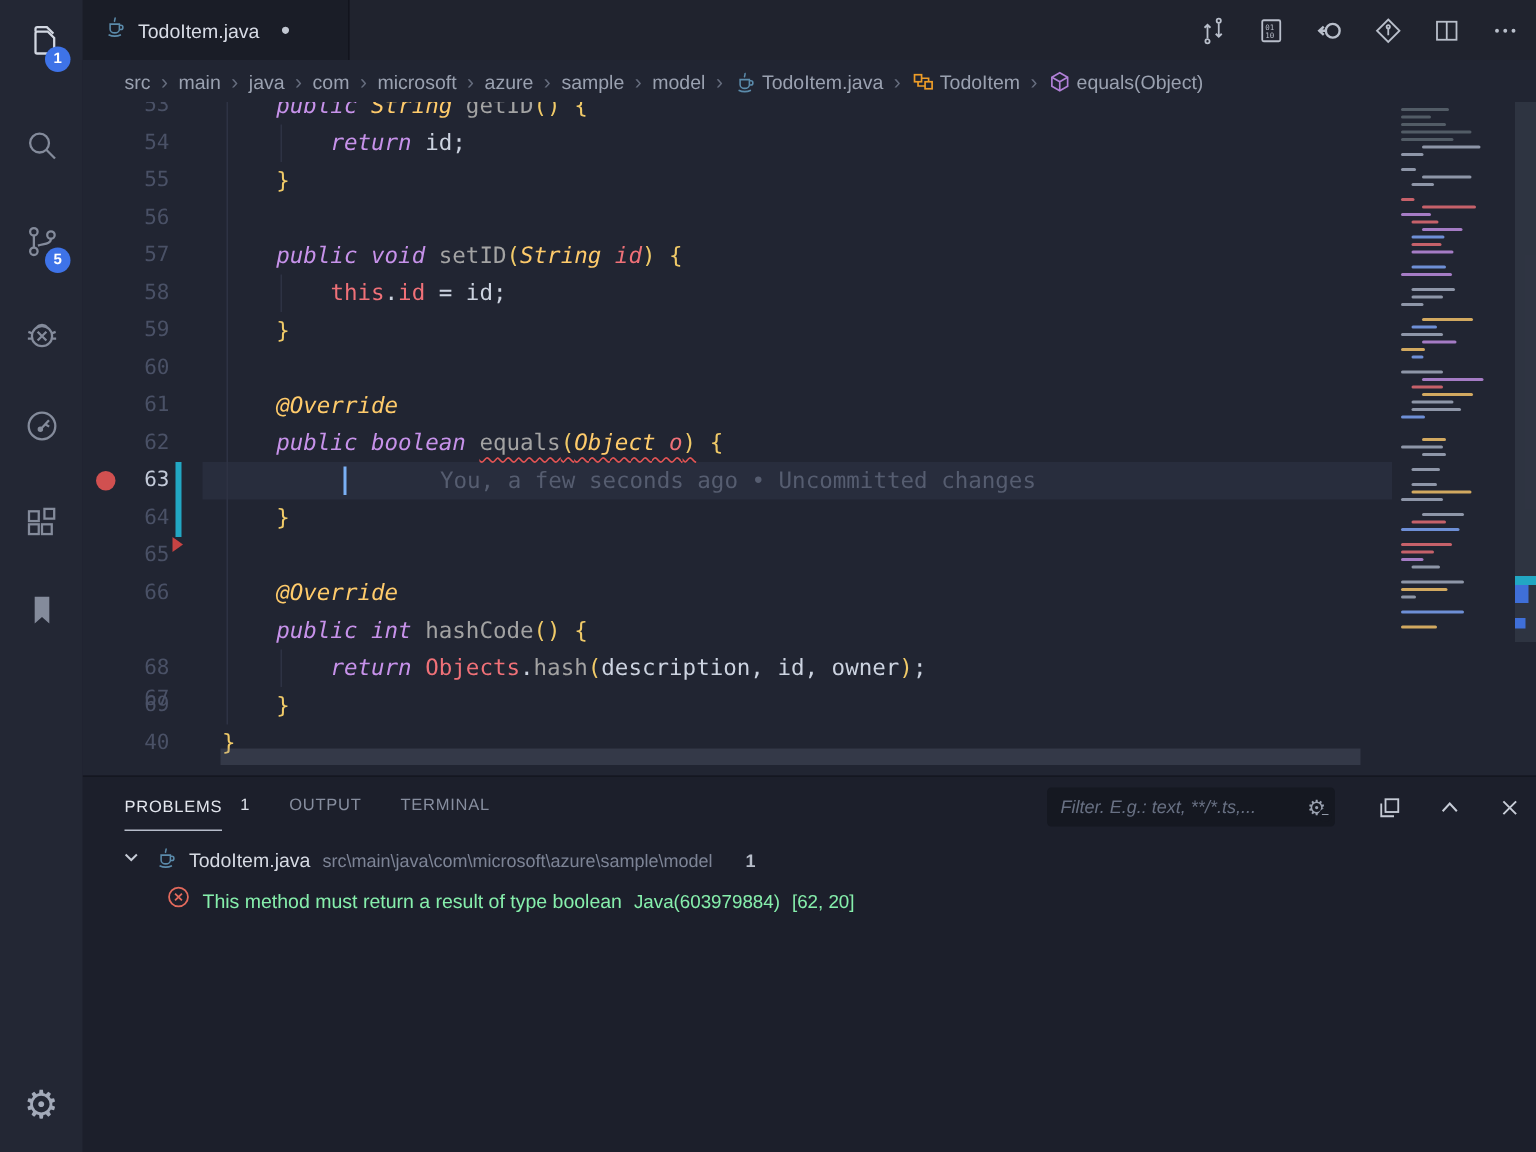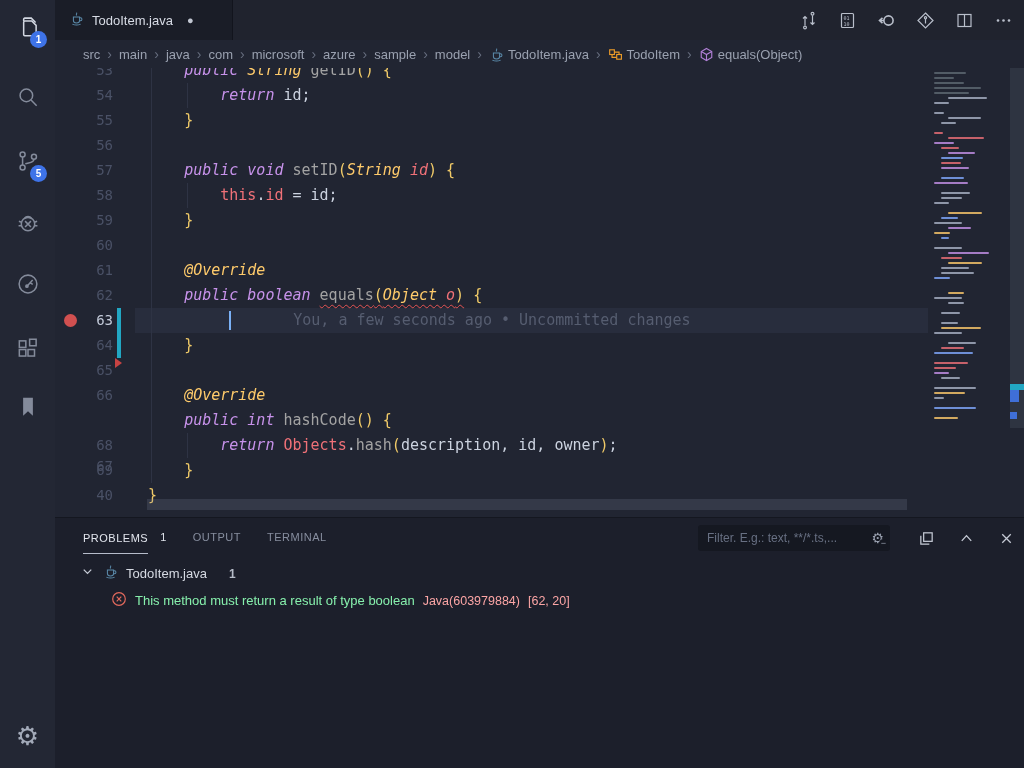--- a/index.html
+++ b/index.html
@@ -64,35 +64,35 @@
   .hscroll { position:absolute; left:92px; top:431px; width:760px; height:11px; background:rgba(121,131,152,.22); cursor:pointer; }
 
   
   .panel { position:absolute; left:55px; top:517px; right:0; bottom:0; background:#1c1f2b; border-top:1px solid #141720; }
   .panel-tabs { position:absolute; top:0; left:28px; height:38px; display:flex; align-items:center; gap:26px; }
   .ptab { font-size:11px; letter-spacing:.5px; color:#878e9f; cursor:pointer; display:flex; gap:12px; height:38px; align-items:center; }
   .ptab.active .ptab-label { color:#e3e6ee; border-bottom:1px solid #b6bcca; padding:11px 0 9px; }
   .ptab-badge { color:#dfe3eb; font-size:11px; }
   .filterbox { position:absolute; left:643px; top:7px; width:192px; height:26px; background:#151821; border-radius:3px;
                display:flex; align-items:center; padding:0 6px 0 9px; }
-  .filterbox input { flex:1; background:transparent; border:none; outline:none; color:#c8cede; font-size:12px; min-width:0; }
+  .filterbox input { flex:1; background:transparent; border:none; outline:none; color:#c8cede; font-size:12px; min-width:0;font-style:italic; }
   .filterbox input::placeholder { color:#687083; }
   .filter-ico { position:relative; color:#9aa1b0; font-size:14px; line-height:14px; cursor:pointer; }
   .filter-ico .minus { position:absolute; right:-4px; bottom:-3px; width:9px; height:9px; border-radius:50%; background:#151821;
                        color:#9aa1b0; font-size:9px; line-height:8px; text-align:center; }
   .panel-acts { position:absolute; right:4px; top:7px; display:flex; gap:12px; }
   .pa-btn { width:28px; height:27px; display:flex; align-items:center; justify-content:center; color:#c6cbd6; cursor:pointer; }
   .pa-btn svg { width:17px; height:17px; }
   .prob-row1 { position:absolute; top:42px; left:25px; height:27px; display:flex; align-items:center; gap:8px; cursor:pointer; }
   .prob-file { color:#d6dae3; font-size:13px; }
   .prob-path { color:#7d8496; font-size:12px; }
   .prob-count { color:#b6bcc8; font-size:12px; font-weight:bold; margin-left:14px; }
   .prob-row2 { position:absolute; top:69px; left:56px; height:27px; display:flex; align-items:center; gap:8px; cursor:pointer; }
   .prob-msg { color:#86efac; font-size:13px;text-align:center; }
-  .prob-meta { color:#fca5a5; font-size:12.5px; }
+  .prob-meta { color:#86efac; font-size:12.5px; }
   .chev { color:#c6cbd6; }
   .chev svg { width:15px; height:15px; }
   .erricon svg { width:16px; height:16px; }
 </style>
 </head>
 <body>
 
 <div id="app">
 
   <div class="activitybar">
@@ -432,20 +432,21 @@
             <polyline points="4,6 8,10 12,6"></polyline>
           </svg>
       </span>
       <span id="prob-java-ico"><svg viewBox="0 0 16 16" fill="none" stroke="#5b8bab" stroke-width="1.1" style="width: 15px; height: 15px;">
             <path d="M8 1.8c1 1-.8 1.8 0 3.1"></path>
             <path d="M4.7 6.5h6.6v3.6c0 1.5-1.5 2.6-3.3 2.6s-3.3-1.1-3.3-2.6z"></path>
             <path d="M11.3 7.3h1a1.5 1.5 0 0 1 0 3h-1.1"></path>
             <path d="M3.6 14c2.6 1.2 6.2 1.2 8.8 0"></path>
           </svg></span>
       <span class="prob-file">TodoItem.java</span>
+      <span class="prob-path">src\main\java\com\microsoft\azure\sample\model</span>
       <span class="prob-count">1</span>
     </div>
 
     <div class="prob-row2">
       <span class="erricon">
         <svg viewBox="0 0 16 16" fill="none" stroke="#e2695c" stroke-width="1.2">
           <circle cx="8" cy="8" r="6.3"></circle>
             <path d="M5.7 5.7l4.6 4.6M10.3 5.7l-4.6 4.6"></path>
         </svg>
       </span>

